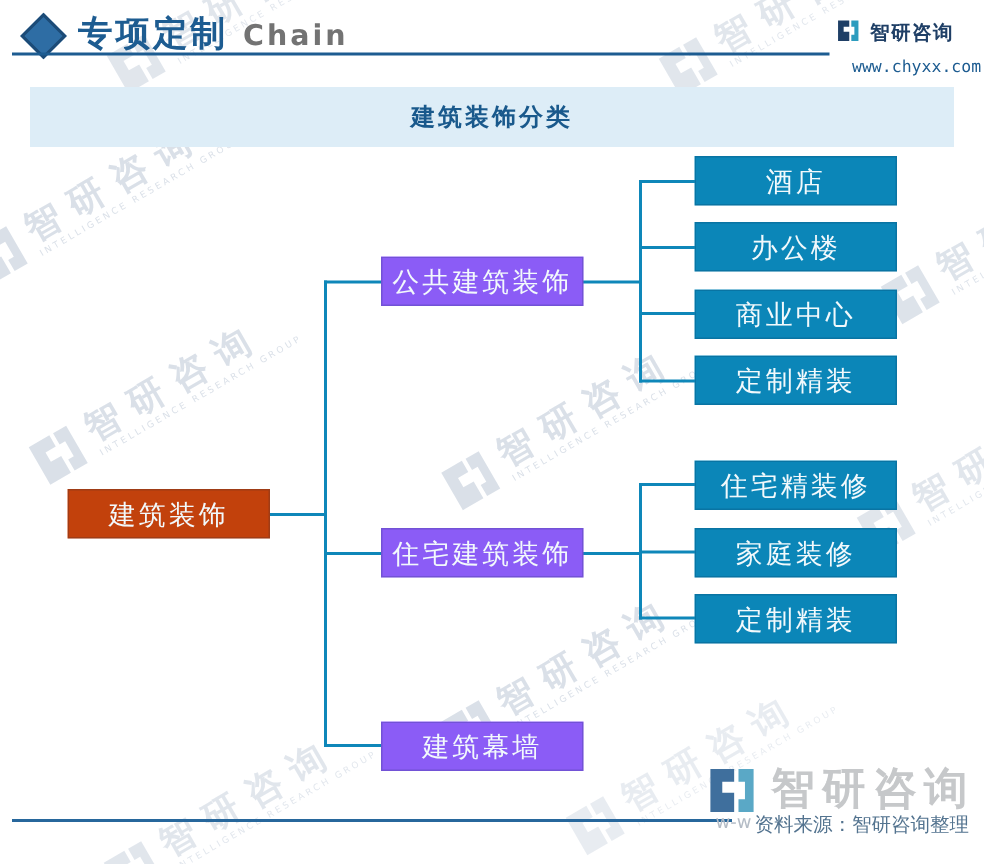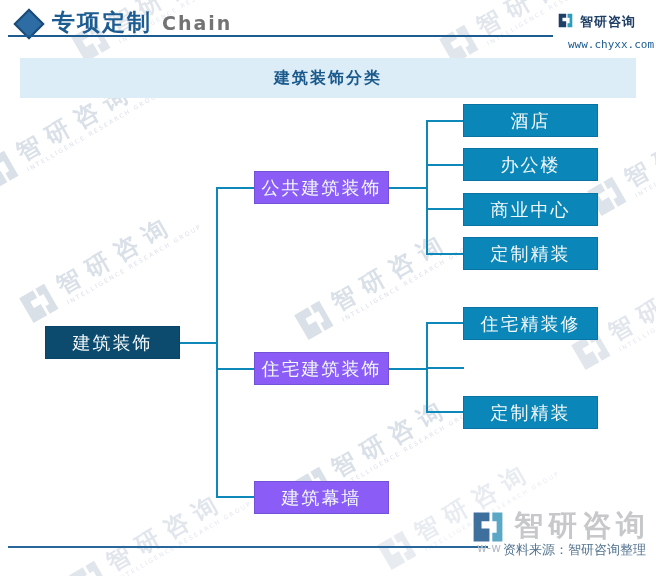--- a/index.html
+++ b/index.html
@@ -20,21 +20,21 @@
   .logo-top-url{position:absolute;left:568px;top:38px;font-size:11px;color:#1d5c91;
     font-family:"DejaVu Sans Mono","Liberation Mono",monospace;white-space:nowrap;}
   
   .title-bar{position:absolute;left:20px;top:58px;width:616px;height:40px;background:#ddedf7;
     display:flex;align-items:center;justify-content:center;font-size:16px;font-weight:bold;
     color:#19598c;letter-spacing:2px;}
   
   .node{position:absolute;width:135px;height:33px;display:flex;align-items:center;justify-content:center;
     color:#f2f9fc;font-size:18px;letter-spacing:2px;white-space:nowrap;
     box-shadow:inset 0 0 0 1px rgba(0,40,70,.18);font-family:Liberation Serif, serif;}
-  .root{background:#0c4a6e;left:45px;top:326px;}
+  .root{background:#c2410c;left:45px;top:326px;}
   .mid{background:#8b5cf6;left:254px;}
   .mid-1{top:171px}.mid-2{top:352px}.mid-3{top:481px}
   .leaf{background:#0b86b8;left:463px;}
   .leaf-1{top:104px}.leaf-2{top:148px}.leaf-3{top:193px}.leaf-4{top:237px}
   .leaf-5{top:307px}.leaf-6{top:352px}.leaf-7{top:396px}
   
   .ln{position:absolute;background:#0e87b9;}
   .h{height:2px}.v{width:2px}
   
   .wm{position:absolute;display:flex;align-items:center;gap:7px;pointer-events:none;
@@ -192,20 +192,21 @@
 
   <div class="node root">建筑装饰</div>
   <div class="node mid mid-1">公共建筑装饰</div>
   <div class="node mid mid-2">住宅建筑装饰</div>
   <div class="node mid mid-3">建筑幕墙</div>
   <div class="node leaf leaf-1">酒店</div>
   <div class="node leaf leaf-2">办公楼</div>
   <div class="node leaf leaf-3">商业中心</div>
   <div class="node leaf leaf-4">定制精装</div>
   <div class="node leaf leaf-5">住宅精装修</div>
+  <div class="node leaf leaf-6">家庭装修</div>
   <div class="node leaf leaf-7">定制精装</div>
 
   <svg class="logo-big" viewBox="0 0 100 100">
     <path d="M10,10 h44 v24 h-22 v20 h22 v36 h-44 z" fill="#3f6f9d"></path>
     <path d="M62,10 h28 v80 h-28 v-24 h12 v-32 h-12 z" fill="#5aa8c6"></path>
   </svg>
   <div class="logo-big-name">智研咨询</div>
 
   <div class="ft-rule"></div>
   <div class="ft-www">w-w</div>

